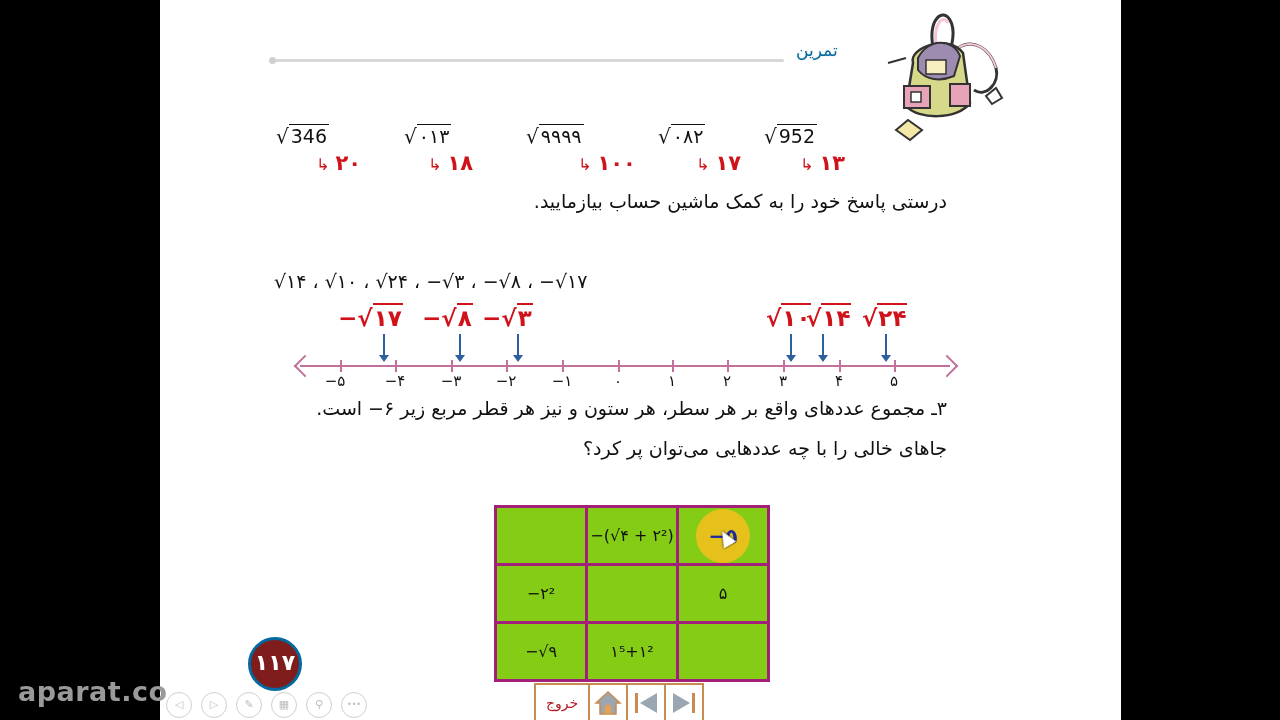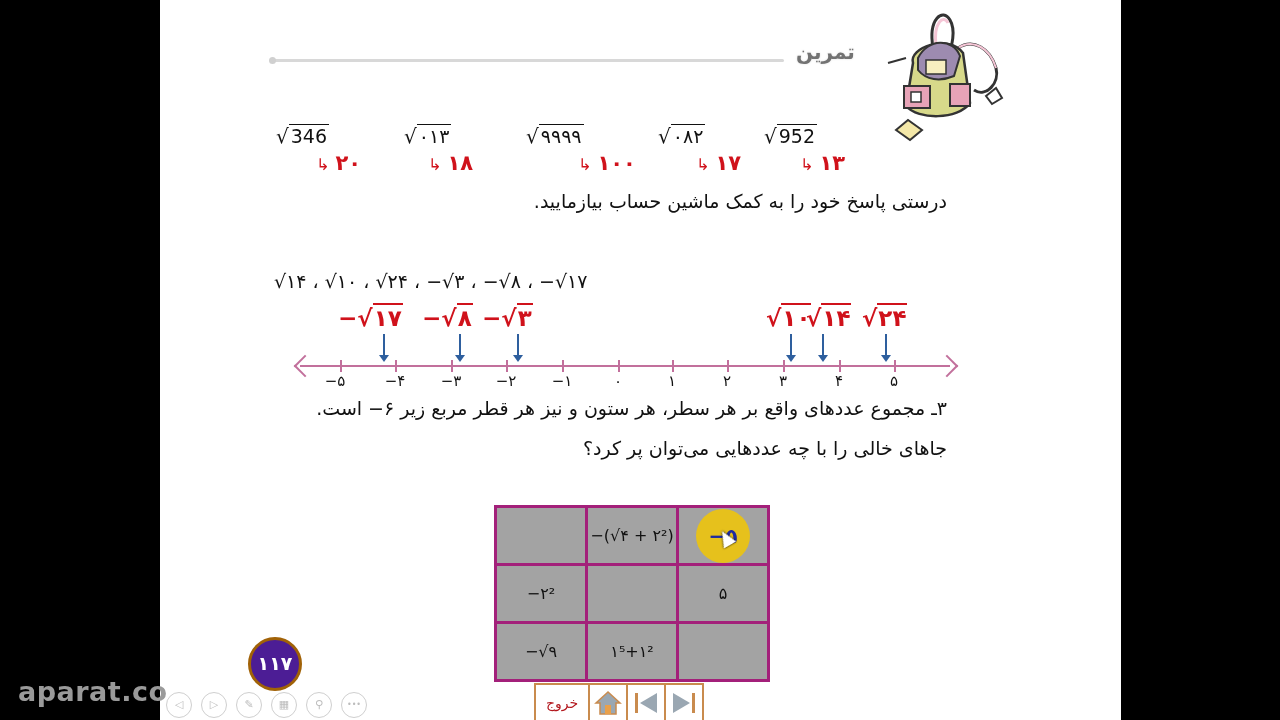--- a/index.html
+++ b/index.html
@@ -3,42 +3,42 @@
 <meta charset="utf-8">
 <style>
   html, body { margin:0; padding:0; }
   body { width:1280px; height:720px; background:#000; position:relative; overflow:hidden; font-family:"DejaVu Sans", sans-serif; }
   .page { position:absolute; left:160px; top:0; width:961px; height:720px; background:#fff; }
   .abs { position:absolute; }
   .rtl { direction:rtl; unicode-bidi:plaintext; }
   .body-text { font-family:"DejaVu Sans", sans-serif; font-size:19px; color:#111; white-space:nowrap; }
   .title-rule { position:absolute; left:112px; top:59px; width:512px; height:3px; background:#d8d8d8; border-radius:2px; }
   .title-rule::before { content:""; position:absolute; left:-3px; top:-2px; width:7px; height:7px; border-radius:50%; background:#d0d0d0; }
-  .tamrin { position:absolute; left:636px; top:40px; font-size:20px; font-weight:bold; color:#737373; text-shadow:0 0 3px #fff, 0 0 2px #ccc; direction:rtl; }
+  .tamrin { position:absolute; left:636px; top:40px; font-size:17px; font-weight:normal; color:#0369a1; text-shadow:0 0 3px #fff, 0 0 2px #ccc; direction:rtl; }
   .radical { font-size:19px; color:#111; white-space:nowrap; direction:ltr; }
   .radical .sq { font-size:20px; }
   .radical .over { border-top:1.5px solid #111; padding:0 2px; direction:rtl; unicode-bidi:bidi-override; }
   .answer { font-size:21px; font-weight:bold; color:#d0121b; white-space:nowrap; direction:ltr; }
   .answer .arrow { font-size:16px; margin-right:6px; font-weight:normal; }
   .nl-line { position:absolute; left:140px; top:365px; width:650px; height:2px; background:#c2709c; }
   .nl-head-l, .nl-head-r { position:absolute; top:358px; width:14px; height:14px; border-top:2px solid #c2709c; border-left:2px solid #c2709c; }
   .nl-head-l { left:137px; transform:rotate(-45deg); }
   .nl-head-r { left:779px; transform:rotate(135deg); }
   .tick { position:absolute; top:360px; width:2px; height:12px; background:#c2709c; }
   .tick-label { position:absolute; top:372px; font-size:15px; color:#111; width:30px; text-align:center; }
   .marker-label { position:absolute; top:305px; font-size:23px; font-weight:bold; color:#d0121b; white-space:nowrap; direction:ltr; }
   .marker-label .over { border-top:2px solid #d0121b; padding:0 1px; }
   .blue-arrow { position:absolute; top:334px; width:2px; height:22px; background:#2e5f9e; }
   .blue-arrow::after { content:""; position:absolute; left:-4px; bottom:-6px; border-left:5px solid transparent; border-right:5px solid transparent; border-top:7px solid #2e5f9e; }
   table.grid { position:absolute; left:334px; top:505px; border-collapse:collapse; background:#f0cfe6; }
   table.grid td { border:3px solid #a3207a; width:88px; height:55px; text-align:center; font-size:16px; color:#111; padding:0; direction:ltr; }
-  table.grid tr td { background:#a3a3a3; }
+  table.grid tr td { background:#84cc16; }
   .highlight { display:inline-block; width:54px; height:54px; border-radius:50%; background:#e6c11c; line-height:54px; position:relative; color:#1e2aa0; font-weight:bold; font-size:20px; }
   .cursor { position:absolute; left:719px; top:529px; width:0; height:0; border-left:7px solid transparent; border-right:7px solid transparent; border-bottom:16px solid #fff; transform:rotate(-30deg); filter:drop-shadow(0 0 1px #000); }
-  .page-badge { position:absolute; left:88px; top:637px; width:48px; height:48px; border-radius:50%; background:#4c1d95; border:3px solid #a16207; color:#fff; font-weight:bold; font-size:19px; text-align:center; line-height:46px; }
+  .page-badge { position:absolute; left:88px; top:637px; width:48px; height:48px; border-radius:50%; background:#7f1d1d; border:3px solid #0369a1; color:#fff; font-weight:bold; font-size:22px; text-align:center; line-height:46px; }
   .ctrl { position:absolute; top:692px; width:24px; height:24px; border-radius:50%; border:1.5px solid #cfcfcf; color:#bdbdbd; font-size:11px; text-align:center; line-height:24px; background:#fff; }
   .nav-bar { position:absolute; left:374px; top:683px; height:36px; display:flex; border:2px solid #c98b4e; background:#fff; }
   .nav-bar > div { border-right:2px solid #c98b4e; display:flex; align-items:center; justify-content:center; }
   .nav-bar > div:last-child { border-right:none; }
   .exit-btn { width:52px; color:#b3181e; font-weight:normal; font-size:14px; direction:rtl; }
   .home-btn { width:36px; }
   .prev-btn, .next-btn { width:36px; }
   .watermark { position:absolute; left:18px; top:676px; font-size:27px; font-weight:bold; color:#9a9a9a; font-family:"DejaVu Sans", sans-serif; letter-spacing:0.5px; }
   .mascot { position:absolute; left:718px; top:8px; width:130px; height:135px; }
 </style>

